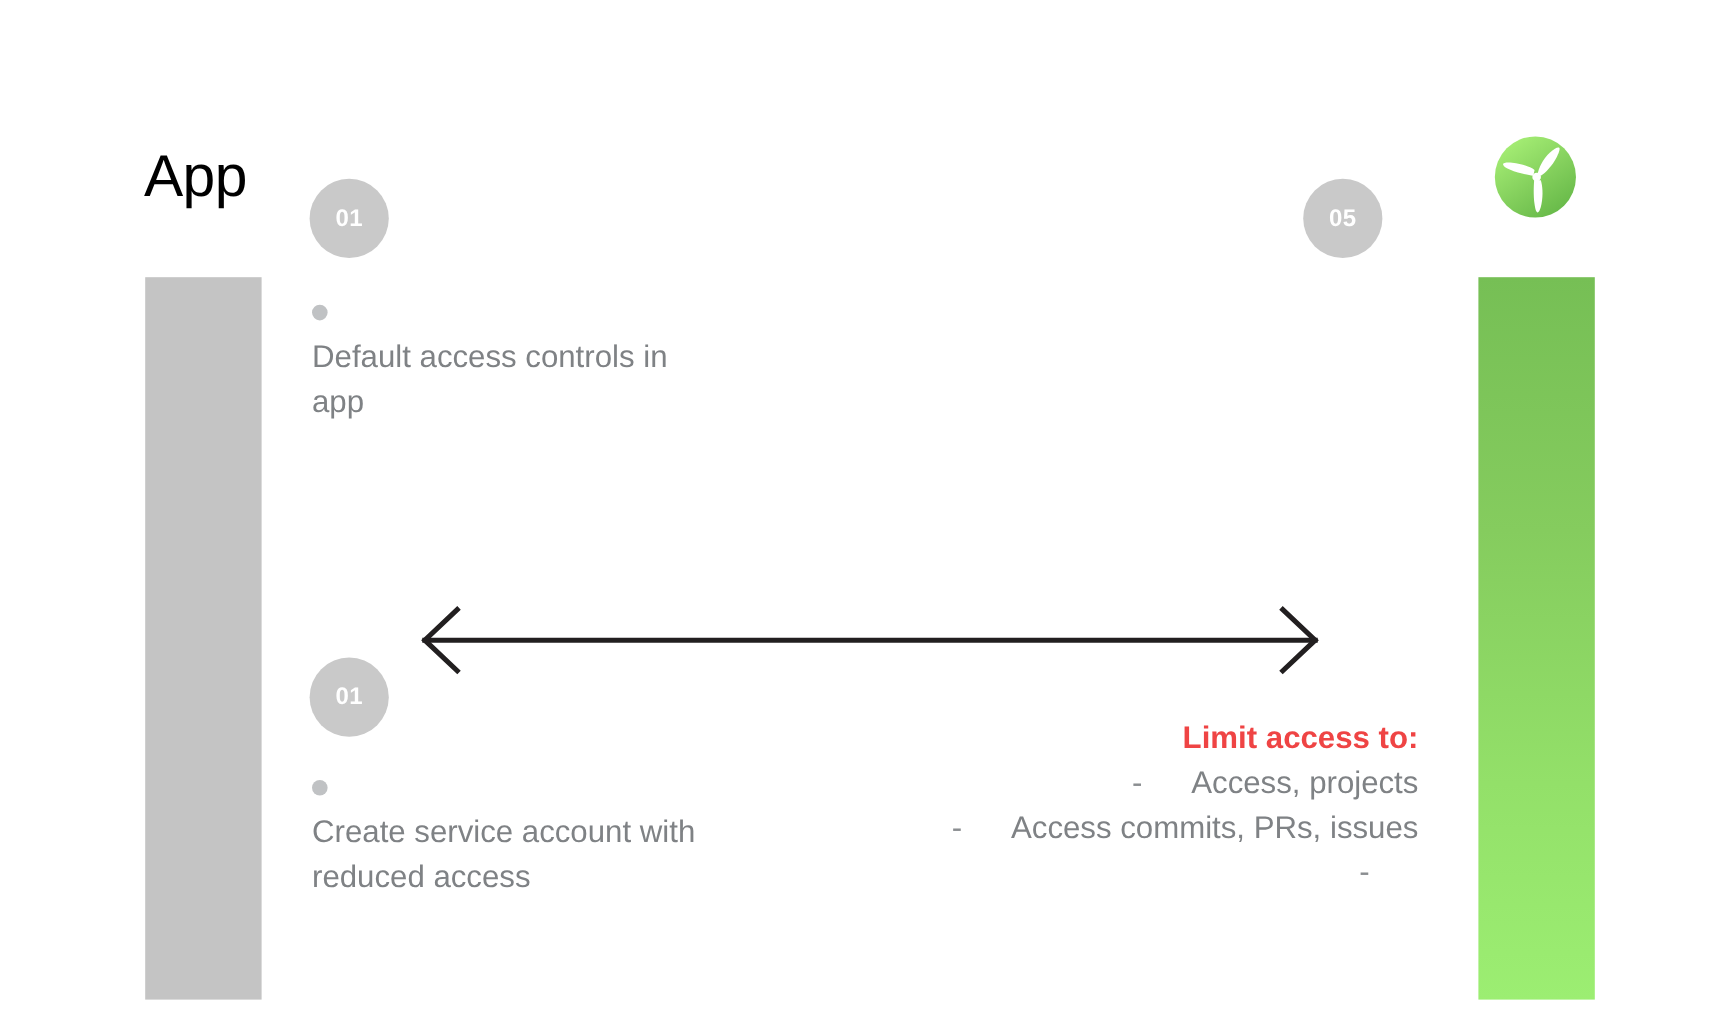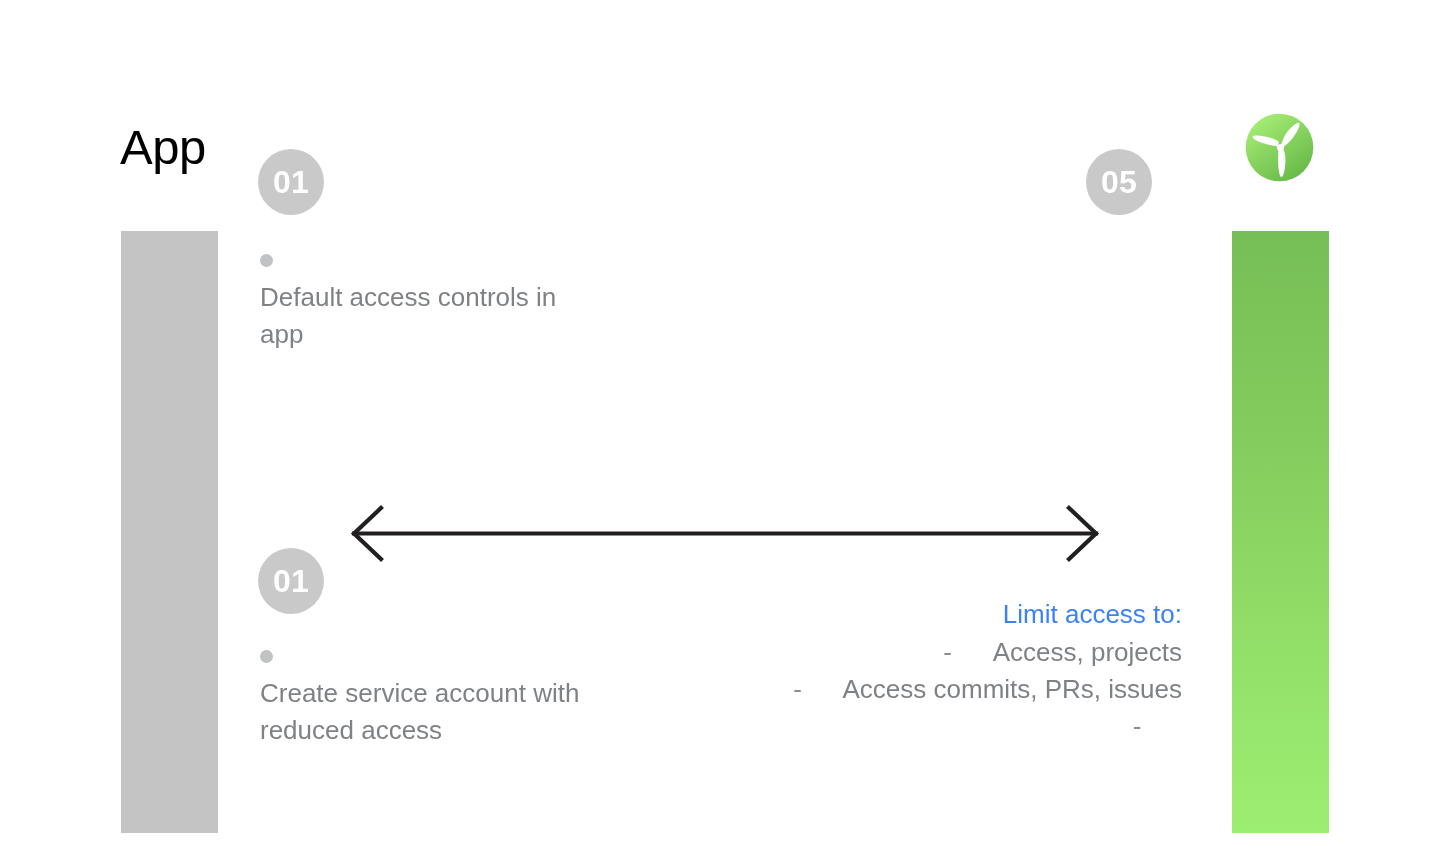--- a/index.html
+++ b/index.html
@@ -61,21 +61,21 @@
   .logo svg { display: block; width: 69px; height: 69px; }
 
   
   .badge {
     position: absolute;
     width: 66px;
     height: 66px;
     border-radius: 50%;
     background: #c9c9c9;
     color: #ffffff;
-    font-size: 32px;
+    font-size: 20px;
     font-weight: 700;
     display: flex;
     align-items: center;
     justify-content: center;
     letter-spacing: 0.3px;
   }
   .badge-01 { left: 258px; top: 149px; }
   .badge-03 { left: 1086px; top: 149px; }
   .badge-02 { left: 258px; top: 548px; }
 
@@ -138,22 +138,22 @@
     position: absolute;
     right: 292px;
     top: 596px;
     width: 560px;
     text-align: right;
     color: #7f8285;
     font-size: 26px;
     line-height: 37px;
   }
   .limit-heading {
-    font-weight: 400;
-    color: #3b82f6;
+    font-weight: 700;
+    color: #ef4444;
     display: block;
     margin-bottom: 1px;
   }
   .limit-row {
     display: flex;
     justify-content: flex-end;
     align-items: baseline;
     white-space: nowrap;
   }
   .limit-dash {

